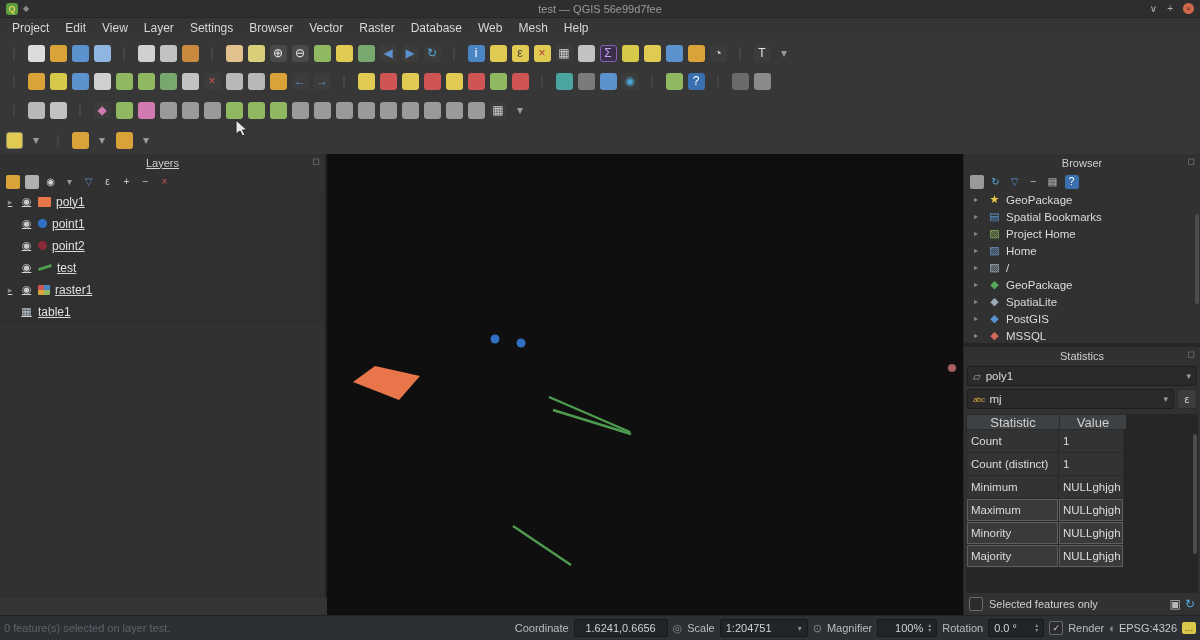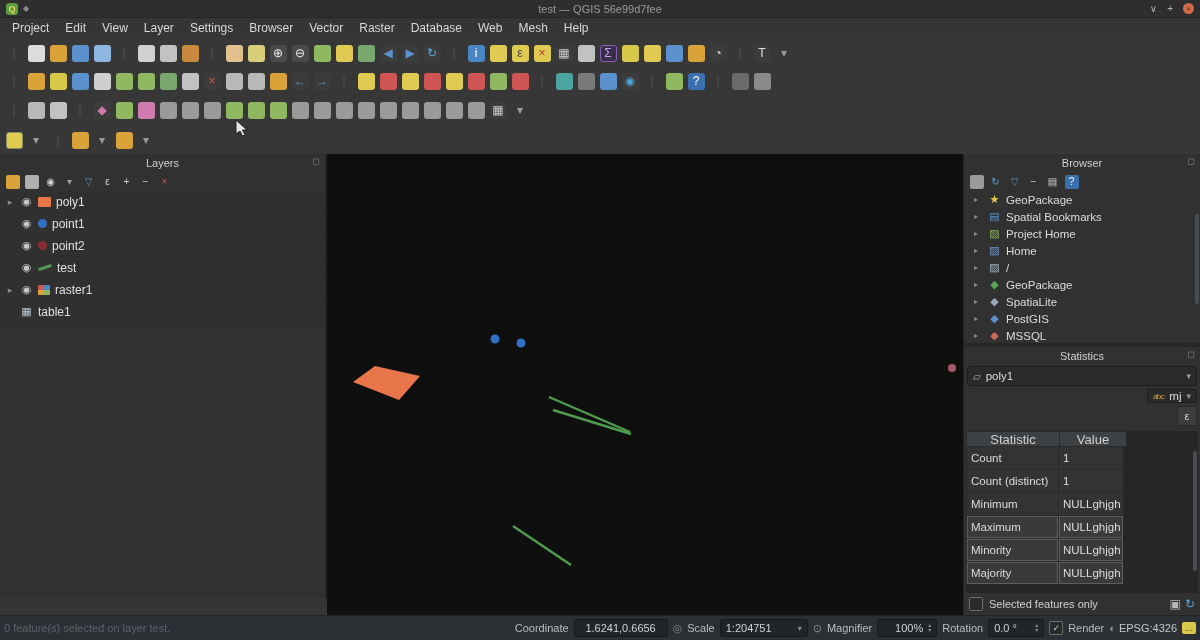--- a/index.html
+++ b/index.html
@@ -19,21 +19,21 @@
   .menu-item{padding:0 8px;line-height:21px;color:#d8d8d8;font-size:12px;}
   
   .tbrow{display:flex;align-items:center;padding:0 3px;background:#373737;}
   .tbrow1,.tbrow2{height:28px;}
   .tbrow3,.tbrow4{height:30px;}
   .ticon{position:relative;width:22px;height:24px;flex:none;}
   .ticon .tbg{position:absolute;left:3px;top:4px;width:15px;height:15px;border-radius:3px;border:1px solid transparent;font-style:normal;}
   .ticon .tg{position:absolute;inset:0;display:flex;align-items:center;justify-content:center;font-size:12px;font-weight:normal;font-style:normal;}
   
   .main{position:absolute;top:154px;bottom:25px;left:0;right:0;}
-  .layers-panel{position:absolute;left:0;top:0;bottom:17px;width:325px;background:#313131;border-right:2px solid #232323;overflow:hidden;}
+  .layers-panel{position:absolute;left:0;top:0;bottom:17px;width:325px;background:#313131;border-right:2px solid #232323;overflow:hidden;text-decoration:underline;}
   .canvas-wrap{position:absolute;left:327px;right:237px;top:0;bottom:0;background:#0f0f0f;}
   .mapsvg{width:100%;height:100%;display:block;}
   .mline{fill:none;stroke-width:2.4;}
   .right-col{position:absolute;right:0;top:0;bottom:0;width:236px;background:#313131;border-left:1px solid #232323;}
   
   .phead{height:17px;display:flex;align-items:center;justify-content:center;position:relative;color:#cfcfcf;font-size:11px;}
   .pbtn{position:absolute;right:5px;top:2px;color:#8a8a8a;font-size:9px;}
   .ptoolbar{height:20px;display:flex;align-items:center;padding:0 3px;}
   .sicon{position:relative;width:19px;height:19px;flex:none;}
   .sicon .tbg{position:absolute;left:3px;top:3px;width:12px;height:12px;border-radius:2px;border:1px solid transparent;font-style:normal;}
@@ -57,21 +57,21 @@
   .bscroll{position:absolute;right:1px;top:60px;width:4px;height:90px;background:#4a4d50;border-radius:2px;}
   .splitter{position:absolute;top:189px;height:4px;left:0;right:0;background:#262626;}
   .browser-panel{position:absolute;top:0;left:0;right:0;height:189px;}
   .stats-panel{position:absolute;top:193px;bottom:0;left:0;right:0;display:flex;flex-direction:column;}
   
   .combo{height:18px;margin:2px 3px 1px 3px;background:#2a2a2a;border:1px solid #1e1e1e;border-radius:2px;
     display:flex;align-items:center;gap:5px;padding:0 5px;font-size:11.5px;color:#dcdcdc;}
   .combo-ic{font-size:10px;color:#b8b8b8;}
   .combo-ic-small{font-size:8px;color:#d9a33a;letter-spacing:-.5px;}
   .combo-arrow{margin-left:auto;color:#9a9a9a;font-size:9px;}
-  .fieldrow{display:flex;align-items:flex-end;flex-direction:column;}
+  .fieldrow{display:flex;align-items:flex-start;}
   .fieldrow .combo{flex:1;}
   .exprbtn{width:18px;height:18px;margin:2px 3px 1px 0;background:#3c3c3c;border:1px solid #2a2a2a;border-radius:2px;
     display:flex;align-items:center;justify-content:center;color:#d0d0d0;font-size:11px;}
   
   .sttable{flex:1;margin:4px 2px 0 2px;background:#262626;position:relative;overflow:hidden;}
   .sthead{display:flex;height:16px;}
   .sth{background:#3e4144;border:1px solid #2a2a2a;border-left:none;color:#d0d0d0;font-size:13px;
     display:flex;align-items:center;justify-content:center;}
   .sth1{width:92px;border-left:1px solid #2a2a2a;}
   .sth2{width:66px;}

